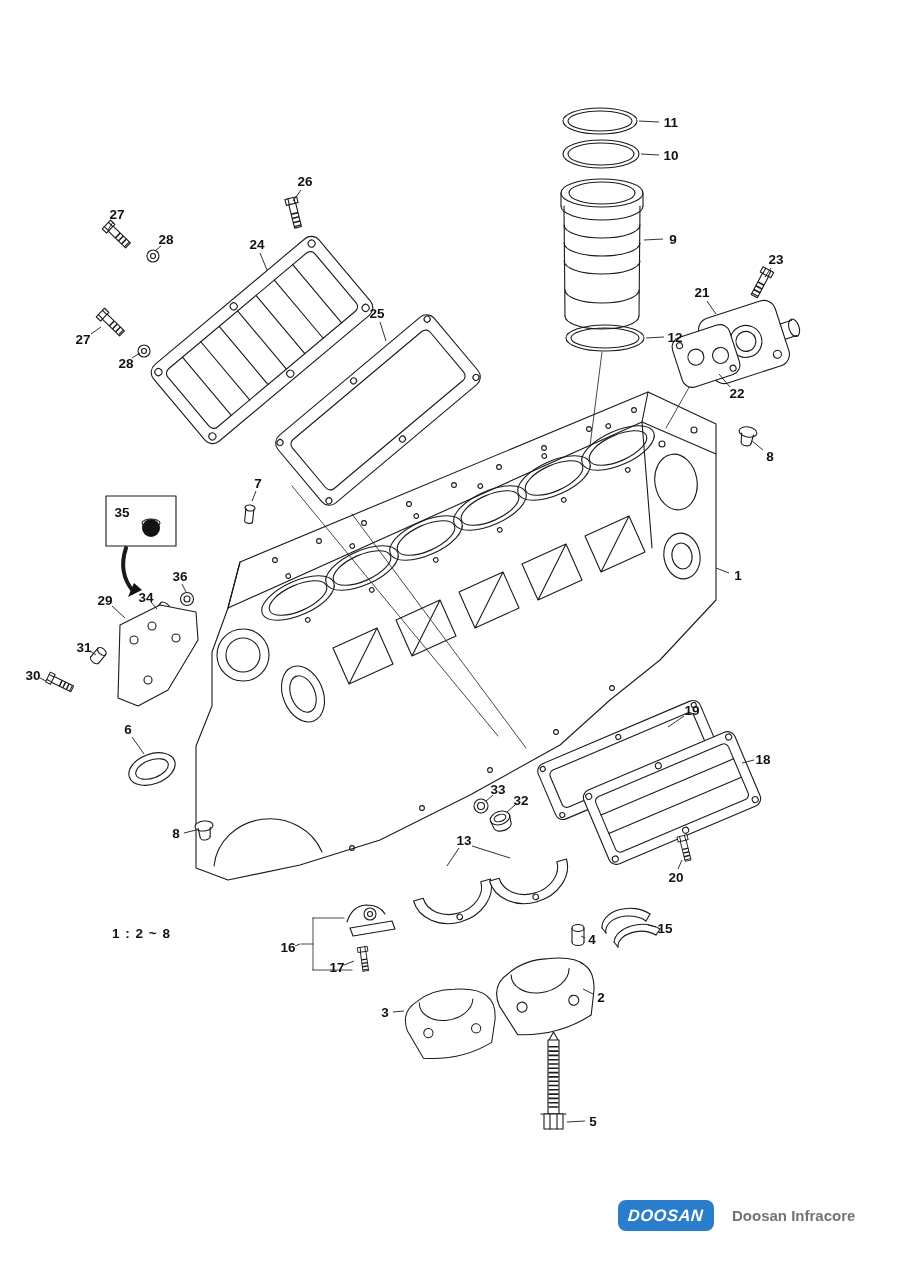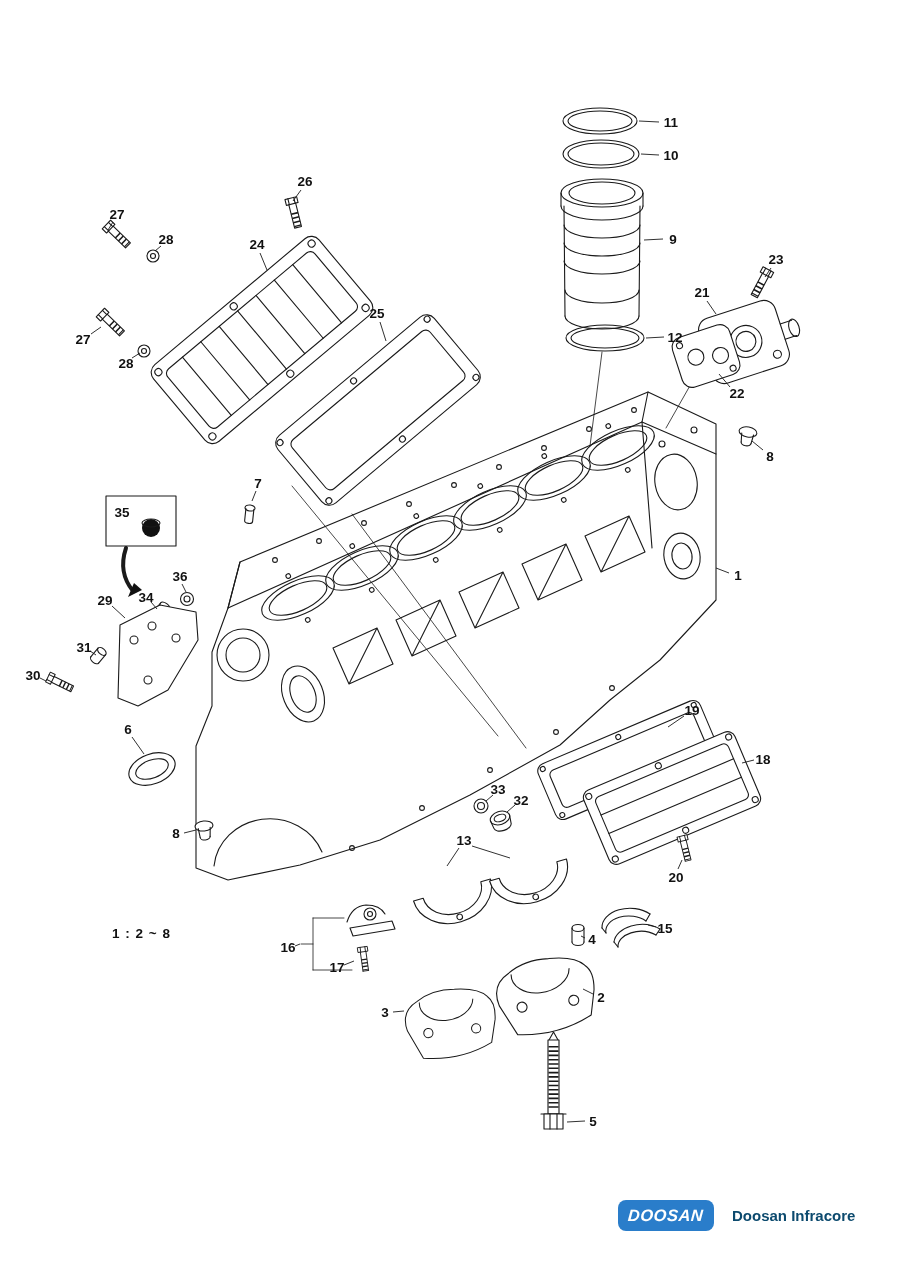--- a/index.html
+++ b/index.html
@@ -406,16 +406,16 @@
         <text x="385" y="1016.5" class="callout">3</text>
         <line x1="585" y1="1121" x2="567" y2="1122" class="leader"></line>
         <text x="593" y="1125.5" class="callout">5</text>
       </g>
 </svg>
 
 <div class="footer">
   <div class="logo" style="background: rgb(42, 125, 202);">
     <span style="color: rgb(255, 255, 255);">DOOSAN</span>
   </div>
-  <div class="company" style="color: #0c4a6e;">Doosan Infracore</div>
+  <div class="company" style="color: #737373;">Doosan Infracore</div>
 </div>
 
 </div>
 
 </body></html>

